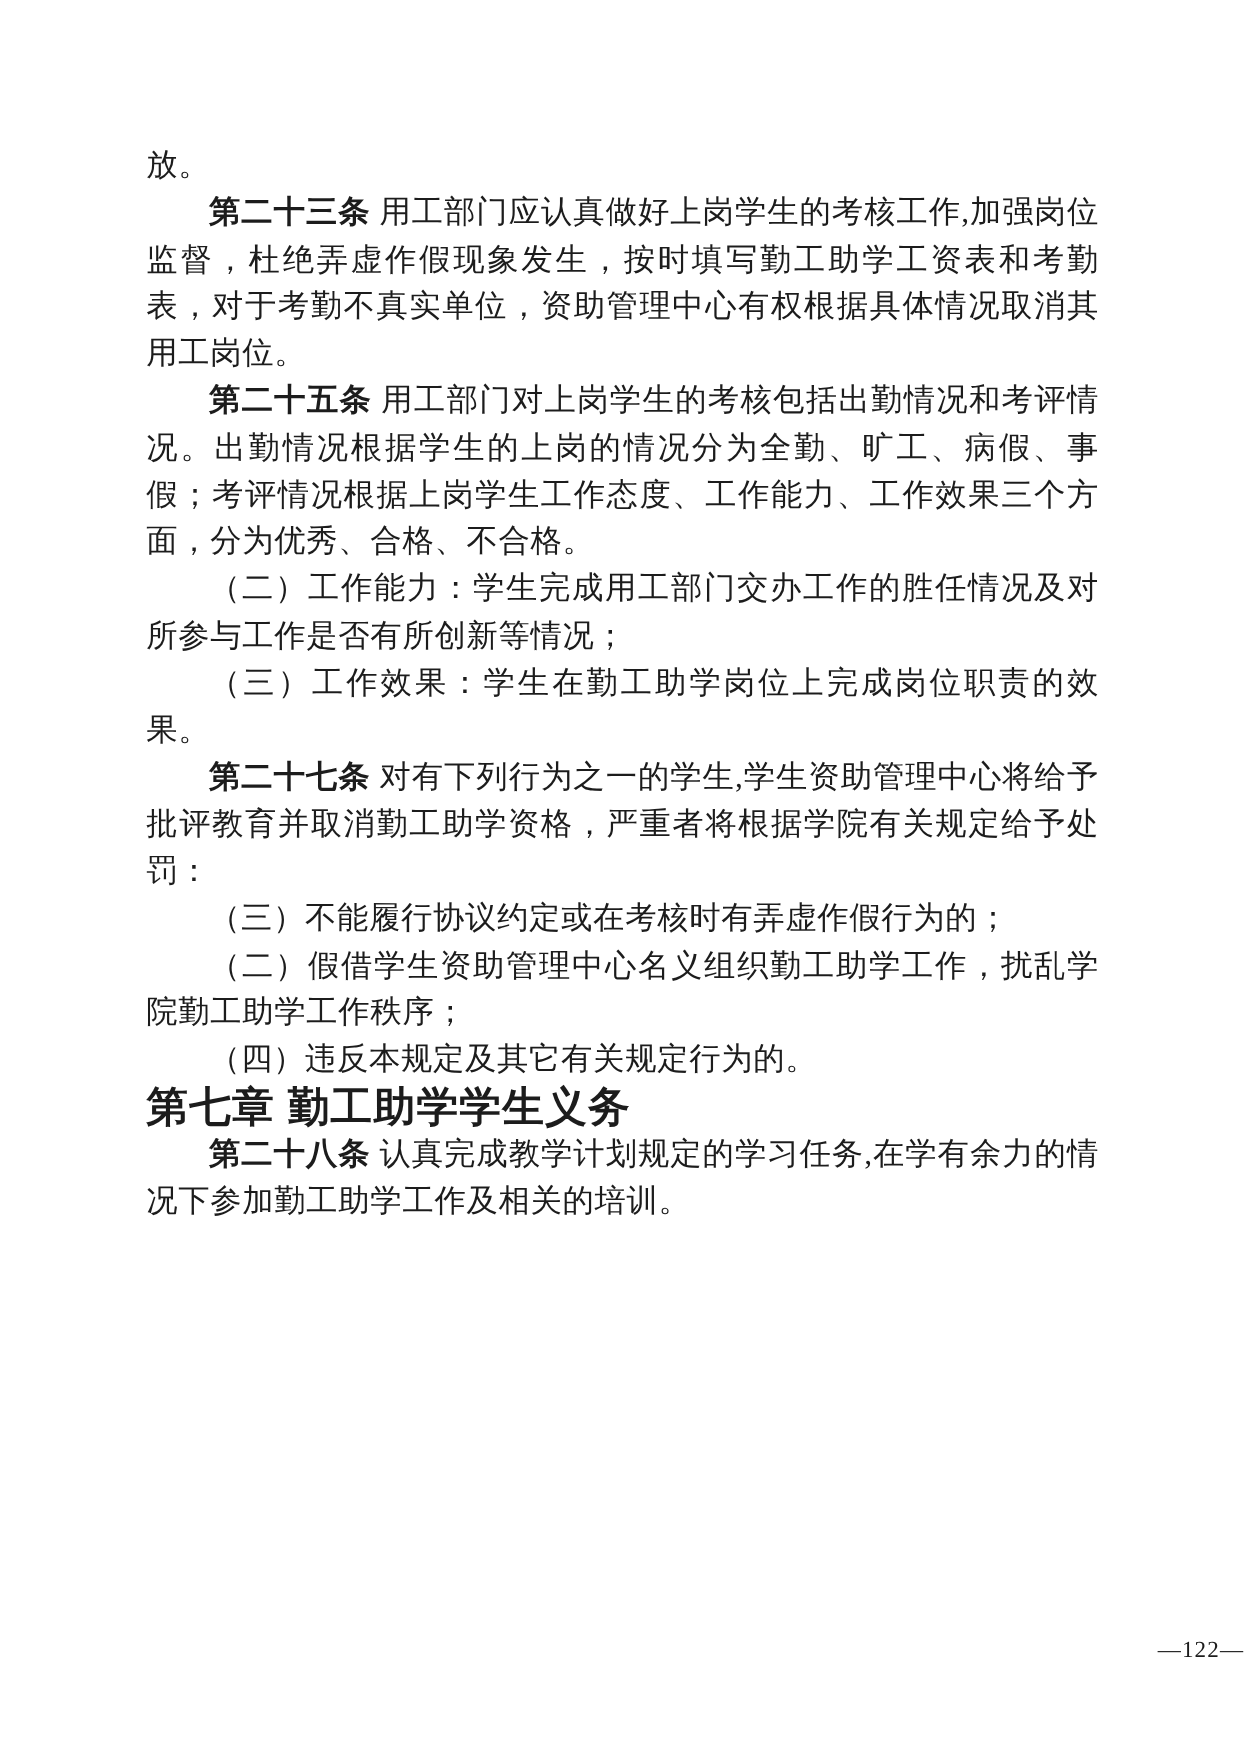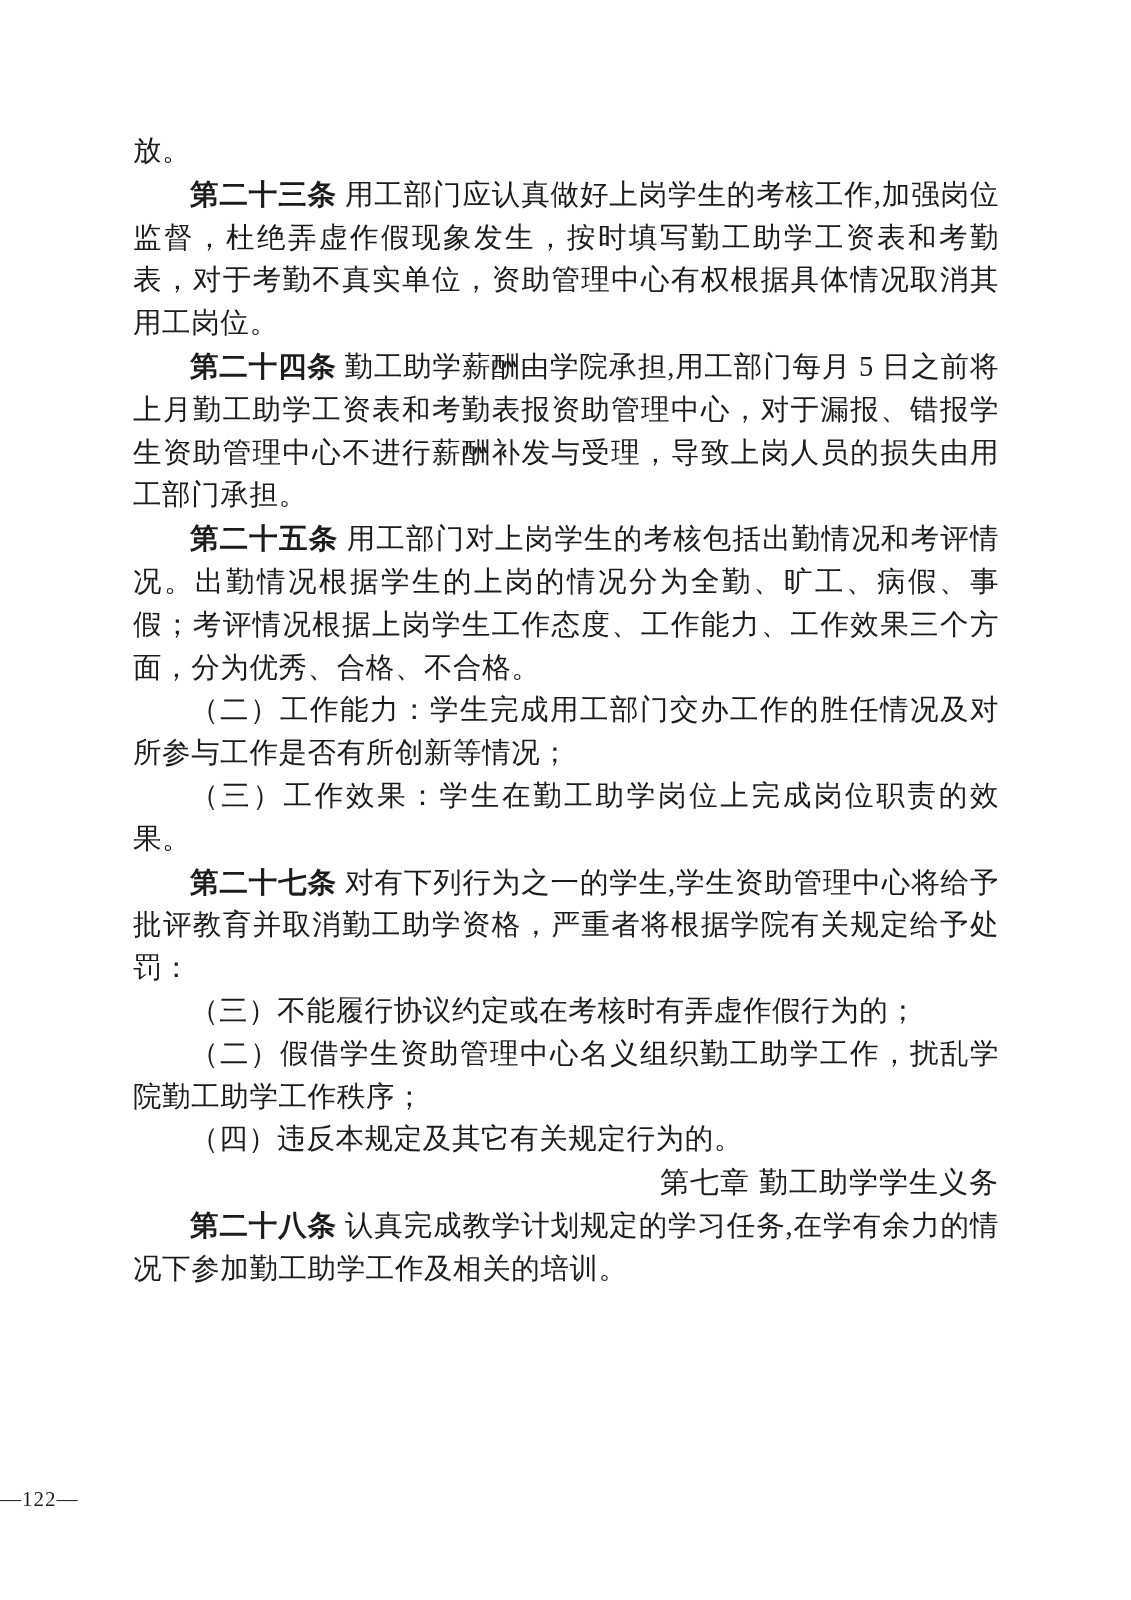--- a/index.html
+++ b/index.html
@@ -30,49 +30,48 @@
     text-align: justify;
     text-justify: inter-ideograph;
     text-indent: 2em;
     word-break: break-all;
   }
   .para.continuation {
     text-indent: 0;
   }
   .para.chapter {
     text-indent: 0;
-    text-align: right;
-    font-weight: normal;
+    text-align: left;
+    font-weight: bold;
     font-family: "Liberation Sans", "DejaVu Sans", sans-serif;
-    font-size: 29px;
+    font-size: 38px;
     letter-spacing: 1px;
   }
   .article-label {
     font-weight: bold;
-    font-family: Liberation Sans, sans-serif;
+    font-family: Liberation Serif, serif;
   }
   .footer {
     position: absolute;
     left: 0;
     bottom: 88px;
     width: 100%;
-    text-align: left;
+    text-align: right;
     font-size: 21px;
     letter-spacing: 1px;
     color: #1c1c1c;
   }
 </style>
 </head>
 <body>
 
 <div class="page">
   <div class="content">
       <p class="para continuation">放。</p>
       <p class="para article"><span class="article-label">第二十三条</span> 用工部门应认真做好上岗学生的考核工作,加强岗位监督，杜绝弄虚作假现象发生，按时填写勤工助学工资表和考勤表，对于考勤不真实单位，资助管理中心有权根据具体情况取消其用工岗位。</p>
-      <p class="para article"><span class="article-label">第二十四条</span> 勤工助学薪酬由学院承担,用工部门每月 5 日之前将上月勤工助学工资表和考勤表报资助管理中心，对于漏报、错报学生资助管理中心不进行薪酬补发与受理，导致上岗人员的损失由用工部门承担。</p>
       <p class="para article"><span class="article-label">第二十五条</span> 用工部门对上岗学生的考核包括出勤情况和考评情况。出勤情况根据学生的上岗的情况分为全勤、旷工、病假、事假；考评情况根据上岗学生工作态度、工作能力、工作效果三个方面，分为优秀、合格、不合格。</p>
       <p class="para item">（二）工作能力：学生完成用工部门交办工作的胜任情况及对所参与工作是否有所创新等情况；</p>
       <p class="para item">（三）工作效果：学生在勤工助学岗位上完成岗位职责的效果。</p>
       <p class="para article"><span class="article-label">第二十七条</span> 对有下列行为之一的学生,学生资助管理中心将给予批评教育并取消勤工助学资格，严重者将根据学院有关规定给予处罚：</p>
       <p class="para item">（三）不能履行协议约定或在考核时有弄虚作假行为的；</p>
       <p class="para item">（二）假借学生资助管理中心名义组织勤工助学工作，扰乱学院勤工助学工作秩序；</p>
       <p class="para item">（四）违反本规定及其它有关规定行为的。</p>
       <p class="para chapter">第七章 勤工助学学生义务</p>
       <p class="para article"><span class="article-label">第二十八条</span> 认真完成教学计划规定的学习任务,在学有余力的情况下参加勤工助学工作及相关的培训。</p>
     </div>

